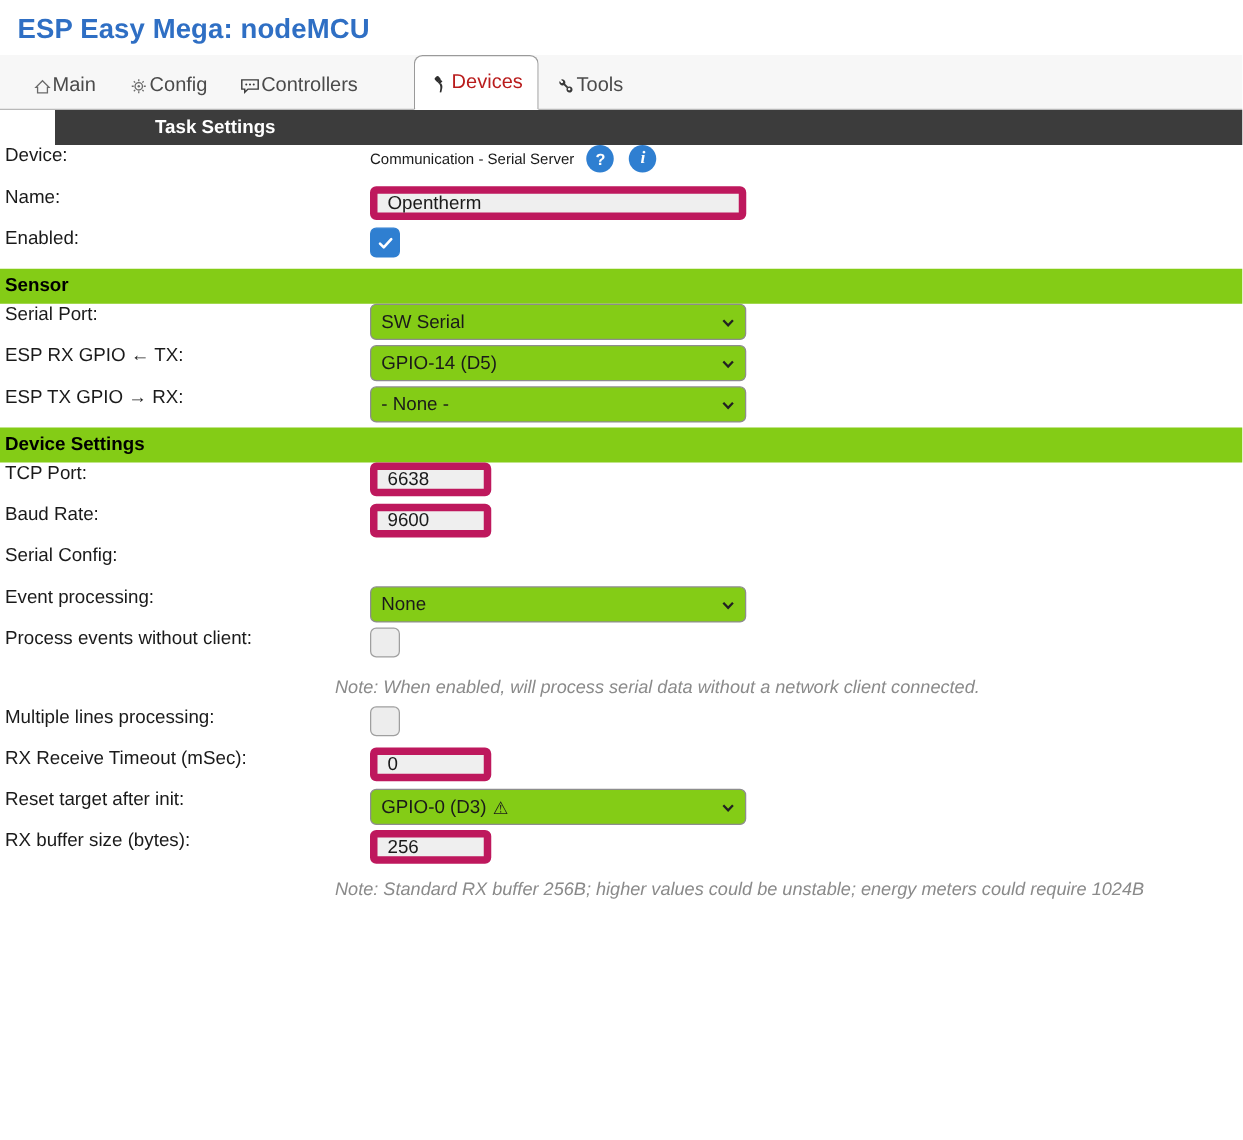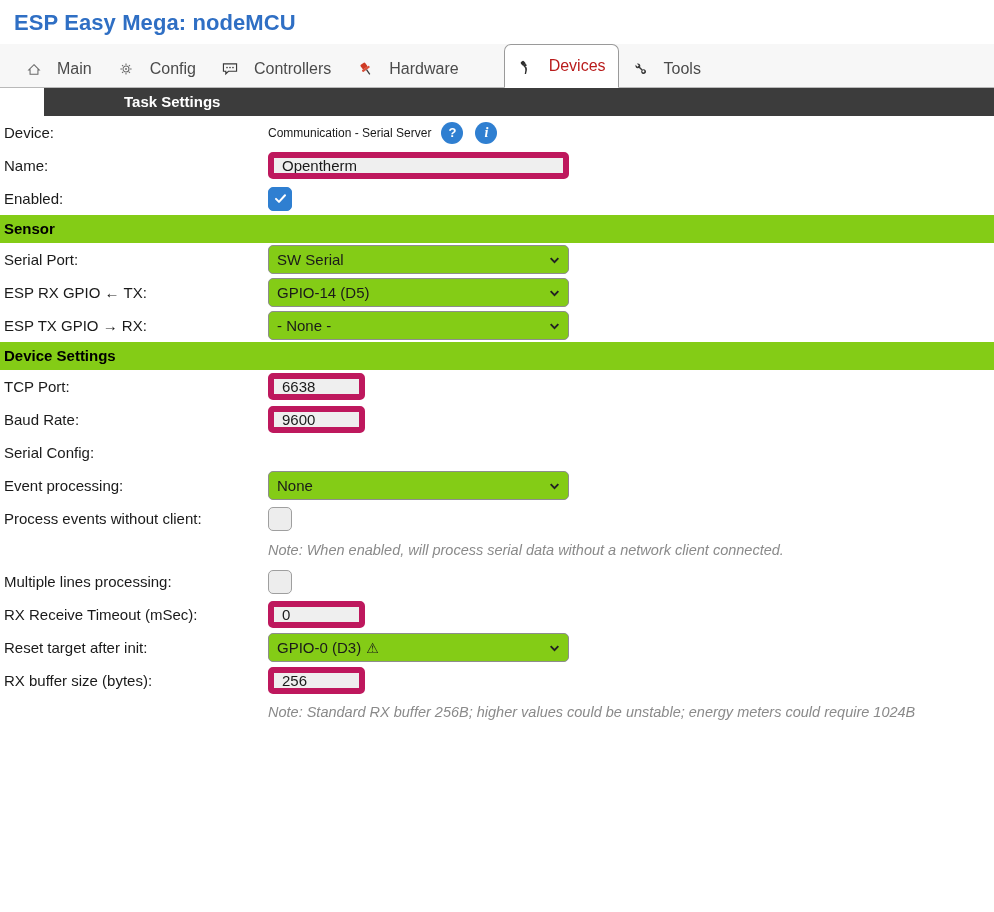--- a/index.html
+++ b/index.html
@@ -36,21 +36,21 @@
     background: #f7f7f7;
     border-bottom: 1px solid #b9b9b9;
     display: flex;
     align-items: flex-end;
     padding-left: 12px;
     box-sizing: border-box;
   }
   .tab {
     display: flex;
     align-items: center;
-    gap: 15px;
+    gap: 0;
     height: 40px;
     padding: 0 12px;
     box-sizing: border-box;
     font-size: 16px;
     color: #4b4b4b;
     border: 1px solid transparent;
     border-bottom: none;
     position: relative;
     top: 1px;
     white-space: nowrap;
@@ -91,24 +91,25 @@
   }
   .section-bar.light {
     background: #84cc16;
     color: #000000;
     padding-left: 4px;
   }
 
   
   .row {
     display: flex;
-    align-items: center;
+    align-items: flex-start;
     min-height: 33px;
     padding-left: 4px;
     box-sizing: border-box;
+    gap: 28px;
   }
   .row-label {
     width: 264px;
     flex: 0 0 264px;
     font-size: 15px;
     color: #1a1a1a;
   }
   .row-field {
     flex: 1 1 auto;
     display: flex;
@@ -257,32 +258,20 @@
       <svg viewBox="0 0 18 16" width="16" height="14">
         <path d="M1.5 2.2 H16.5 V10.6 H7.2 L4.2 13.6 V10.6 H1.5 Z" fill="none" stroke="#3a3a3a" stroke-width="1.3"></path>
         <circle cx="5.6" cy="6.4" r="0.95" fill="#3a3a3a"></circle>
         <circle cx="9" cy="6.4" r="0.95" fill="#3a3a3a"></circle>
         <circle cx="12.4" cy="6.4" r="0.95" fill="#3a3a3a"></circle>
       </svg>
     </span>
     <span>Controllers</span>
   </div>
 
-  <div class="tab">
-    <span class="tab-icon">
-      <svg viewBox="0 0 16 16" width="16" height="16">
-        <g transform="rotate(-35 8 8)">
-          <rect x="5.2" y="1.6" width="5.6" height="5.2" rx="1" fill="#cf3a24"></rect>
-          <rect x="3.6" y="6.6" width="8.8" height="2.3" rx="1" fill="#d9503a"></rect>
-          <path d="M8 8.9 L8 14.6" stroke="#3a3a3a" stroke-width="1.3"></path>
-        </g>
-      </svg>
-    </span>
-    <span>Hardware</span>
-  </div>
 
   <div class="tab active">
     <span class="tab-icon">
       <svg viewBox="0 0 16 16" width="15" height="15">
         <g transform="rotate(-40 8 8)">
           <rect x="6.2" y="1.4" width="4.2" height="4.6" rx="1.2" fill="#2f2f2f"></rect>
           <rect x="6.6" y="5.8" width="3.4" height="2.2" fill="#2f2f2f"></rect>
           <path d="M8.3 8 C8.3 11, 6.6 12, 5 13.2 C4 14, 3.4 14.4, 3 14.7 L2.2 13.6 C3 13, 4 12.2, 5 11.2 C6.2 10, 6.6 9, 6.6 8 Z" fill="#2f2f2f"></path>
         </g>
       </svg>

